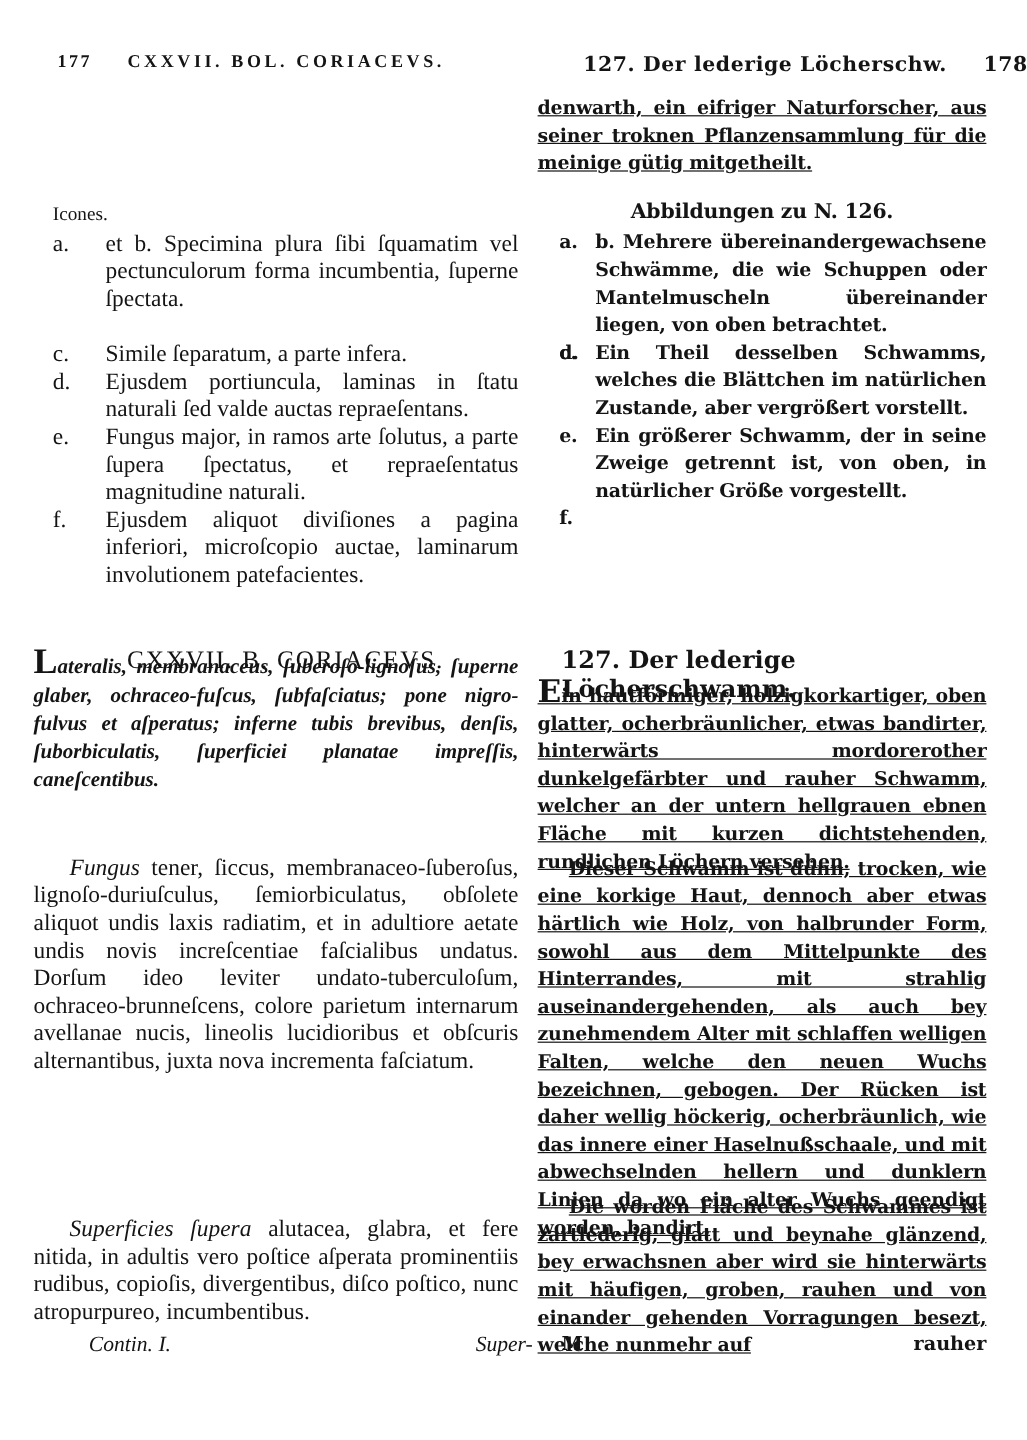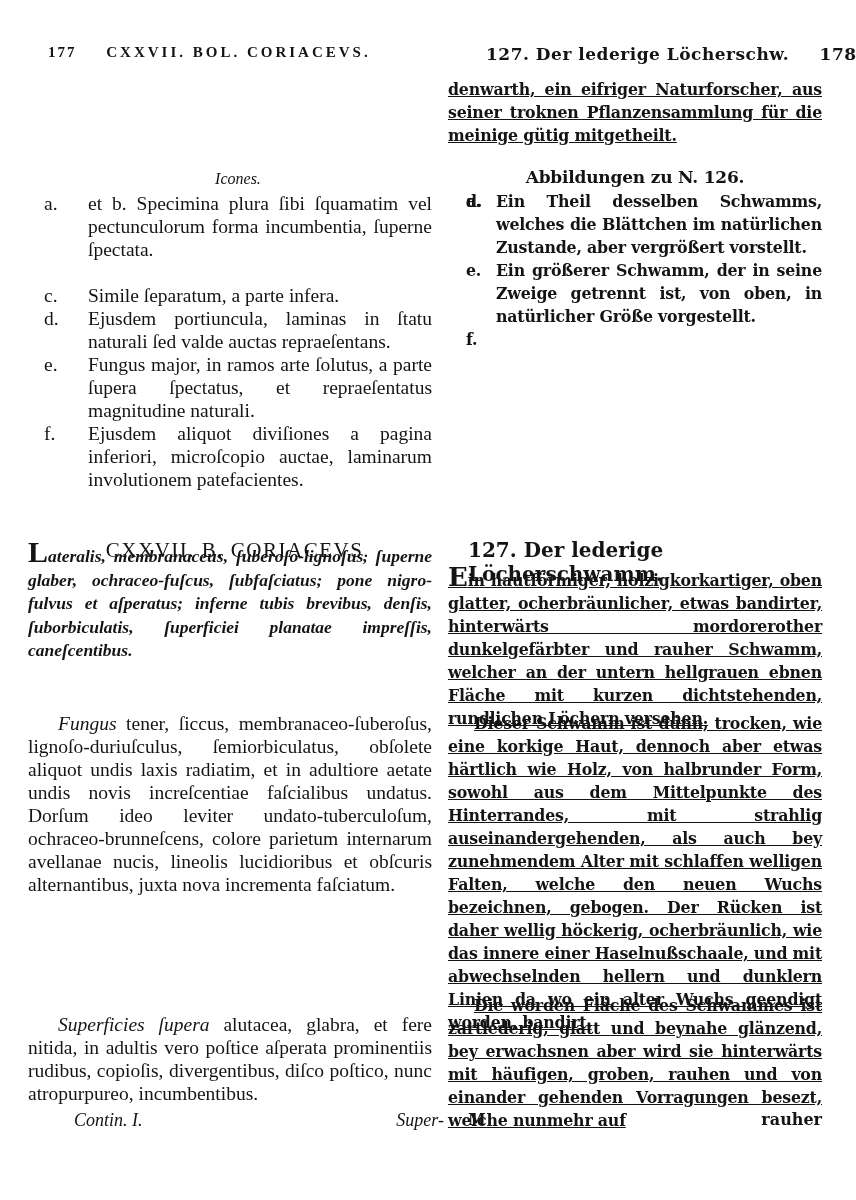--- a/index.html
+++ b/index.html
@@ -16,21 +16,21 @@
   .running-head { position: absolute; top: 44px; font-size: 15px; letter-spacing: 2px; font-weight: bold; white-space: nowrap; }
   .rh-left { left: 48px; font-family: "Liberation Serif", serif; }
   .rh-left .rh-num { margin-right: 24px; }
   .rh-left .rh-title { letter-spacing: 3px; }
   .rh-right { left: 486px; font-family: "DejaVu Serif", serif; font-size: 17px; letter-spacing: 0.5px; }
   .rh-right .rh-num { margin-left: 24px; }
 
   .latin { font-family: "Liberation Serif", serif; font-size: 19.5px; line-height: 23px; }
   .fraktur { font-family: "DejaVu Serif", serif; font-size: 15.8px; line-height: 23px; font-weight: bold; letter-spacing: -0.2px; }
 
-  .icones-title { position: absolute; top: 170px; left: 0; width: 388px; text-align: center; font-style: italic; font-size: 16px; font-family: "Liberation Serif", serif; }
+  .icones-title { position: absolute; top: 170px; left: 0; width: 388px; font-size: 16px; font-family: "Liberation Serif", serif; }
 
   .icon-list { position: absolute; left: 0; width: 388px; margin: 0; padding: 0; list-style: none; }
   .icon-item { position: relative; padding-left: 44px; text-align: justify; margin: 0; }
   .icon-item .lbl { position: absolute; left: 0; top: 0; width: 40px; text-align: left; }
 
   .section-title-left { position: absolute; top: 538px; left: 0; width: 388px; text-align: center; font-family: "Liberation Serif", serif; font-size: 21px; letter-spacing: 1.5px; }
   .diagnosis { position: absolute; top: 542px; left: -16px; width: 404px; font-family: "Liberation Serif", serif; font-style: italic; font-weight: bold; font-size: 17.5px; line-height: 23.5px; text-align: justify; }
   .diagnosis .dropcap { font-size: 30px; font-style: normal; font-family: "Liberation Serif", serif; font-weight: bold; line-height: 20px; }
 
   .para { position: absolute; left: -16px; width: 404px; text-align: justify; margin: 0; }
@@ -116,20 +116,21 @@
   </div>
 
   <div class="col col-right">
     <p class="r-para fraktur" style="top:78px;">denwarth, ein eifriger Naturforscher, aus seiner troknen Pflanzensammlung für die meinige gütig mitgetheilt.</p>
 
     <div class="r-title fraktur" style="top:166px; font-size:17px;">Abbildungen zu N. 126.</div>
 
     <ul class="r-list fraktur" style="top:190px;">
       <li class="r-item">
         <span class="lbl">a.</span>
+        <span>b. Mehrere übereinandergewachsene Schwämme, die wie Schuppen oder Mantelmuscheln übereinander liegen, von oben betrachtet.</span>
       </li>
       <li class="r-item">
         <span class="lbl">c.</span>
       </li>
       <li class="r-item">
         <span class="lbl">d.</span>
         <span>Ein Theil desselben Schwamms, welches die Blättchen im natürlichen Zustande, aber vergrößert vorstellt.</span>
       </li>
       <li class="r-item">
         <span class="lbl">e.</span>

